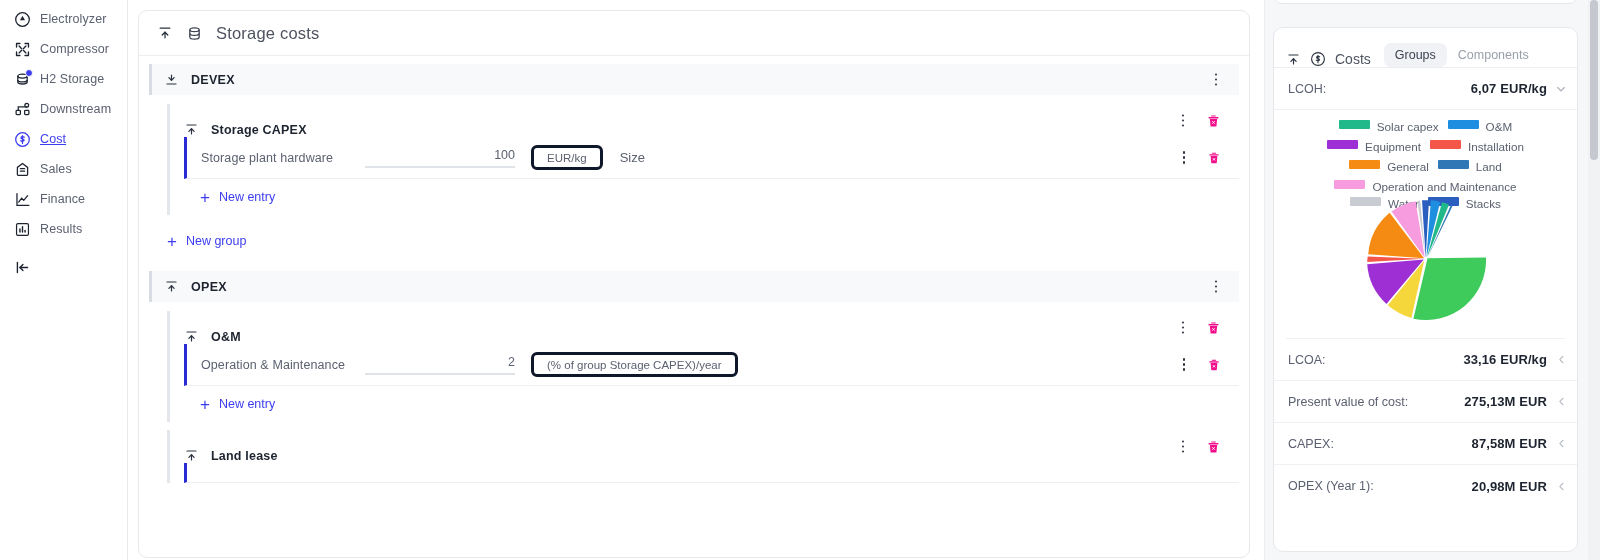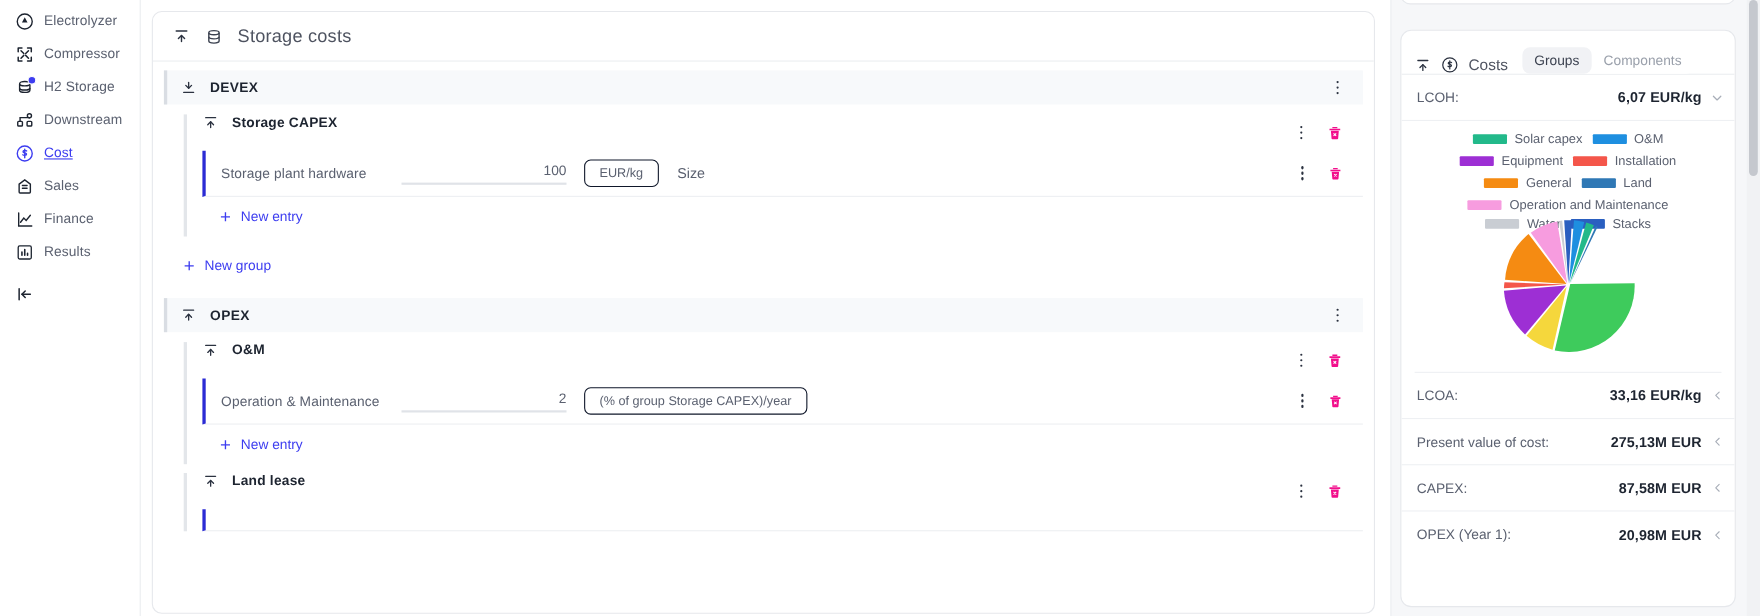--- a/index.html
+++ b/index.html
@@ -61,39 +61,39 @@
     display:flex; align-items:center; height: 31px;
     background: #f7f9fb; border-left: 3px solid #d9dde3;
     margin-bottom: 9px; padding: 0 14px 0 12px; position: relative;
   }
   .band-title { font-size: 12.5px; font-weight: 700; color: #1d2430; letter-spacing:.3px; margin-left: 12px; text-align: right; }
   .band .kebab { position:absolute; right: 16px; top: 50%; transform: translateY(-50%); }
 
   
   .subgroup { border-left: 3px solid #e3e6ea; margin: 0 0 8px 18px; padding-left: 0; }
   .subgroup-head {
-    display:flex; align-items:flex-start; height: 33px; padding-left: 14px; position:relative;
+    display:flex; align-items:flex-end; height: 33px; padding-left: 14px; position:relative;
   }
   .subgroup-title { font-size: 12.5px; font-weight: 700; color:#1d2430; margin-left: 12px; letter-spacing:.2px; }
   .row-actions { position:absolute; right: 18px; top: 50%; transform: translateY(-50%); display:flex; align-items:center; gap: 16px; }
 
   
   .entry {
     display:flex; align-items:center; height: 42px;
     margin-left: 14px; border-bottom: 1px solid #edeff2;
     border-left: 3px solid #2b2bd4; position: relative;
     background:#fff;
   }
   .entry-name { font-size: 12.5px; color: #5b6170; padding-left: 14px; width: 178px; letter-spacing:.1px;}
   .entry-num {
     width: 150px; text-align: right; font-size: 12.5px; color: #5b6170;
     border-bottom: 2px solid #e0e3e8; padding-bottom: 1px; margin-right: 16px; height:20px;
   }
   .unit-chip {
-    border: 1px solid #0f172a; border-radius: 6px; height: 25px;
+    border: 3px solid #0f172a; border-radius: 6px; height: 25px;
     display:flex; align-items:center; justify-content:center; padding: 0 13px;
     font-size: 11.5px; color: #5b6170; white-space: nowrap; background:#fff;
   }
   .entry-meta { font-size: 13px; color:#5b6170; margin-left: 17px; }
   .entry .row-actions { right: 18px; }
 
   .addlink {
     display:flex; align-items:center; gap: 9px;
     color: #3d3df0; font-size: 12.5px; cursor:pointer;
     height: 36px;
@@ -139,21 +139,21 @@
     border-bottom: 1px solid #eef0f3; gap: 6px;
   }
   .metric.noline { border-bottom: none; justify-content: flex-end; }
   .metric-label { font-size: 12.5px; color:#5b6170; }
   .metric-value { margin-left:auto; font-size: 13px; font-weight: 700; color:#1d2430; letter-spacing:.1px;}
   .chev { width:16px; display:flex; align-items:center; justify-content:center; color:#a8aeb8; cursor:pointer;}
 
   
   .legend { padding: 6px 12px 0 12px; }
   .legend-line { display:flex; justify-content:center; align-items:center; gap: 9px; height: 20px; }
-  .legend-item { display:flex; align-items:center; gap: 7px; }
+  .legend-item { display:flex; gap: 7px; }
   .swatch { width: 31px; height: 9px; border-radius: 1px; flex:none; }
   .legend-text { font-size: 11.7px; color:#5b6170; white-space:nowrap; }
 
   .chart-wrap { position:relative; height: 128px; margin-top: -8px; }
   .chart-wrap svg { position:absolute; left:50%; top:-6px; transform:translateX(-50%); }
 
   .divider { height:1px; background:#eef0f3; margin: 8px 12px 0 12px; }
 
   
   .pagescroll { position:absolute; top:0; right:0; width:12px; height:560px; background:#f1f2f4; }

